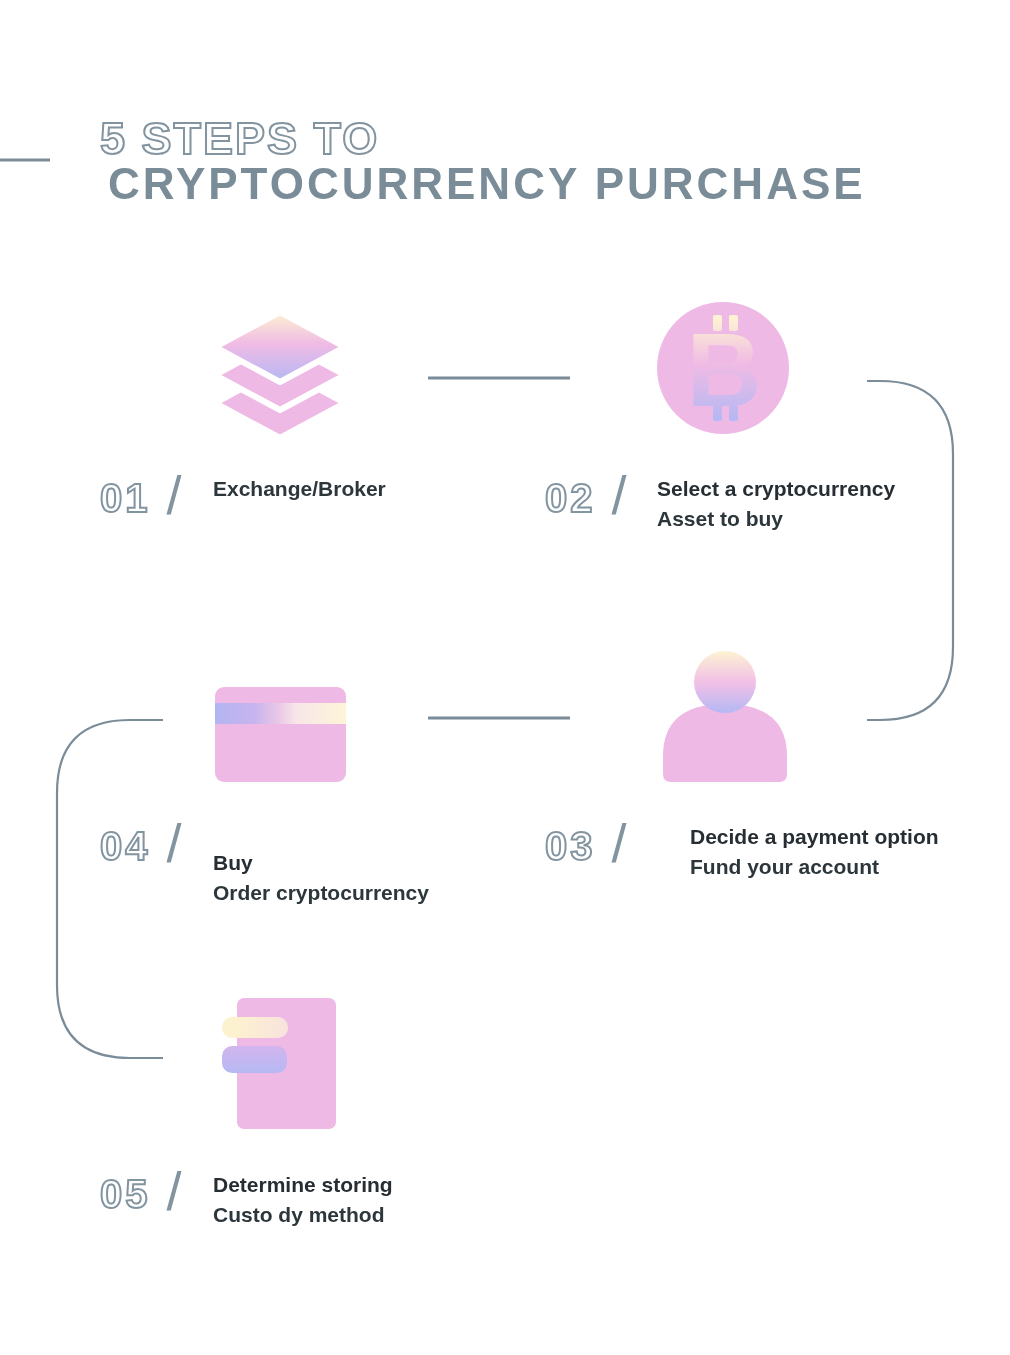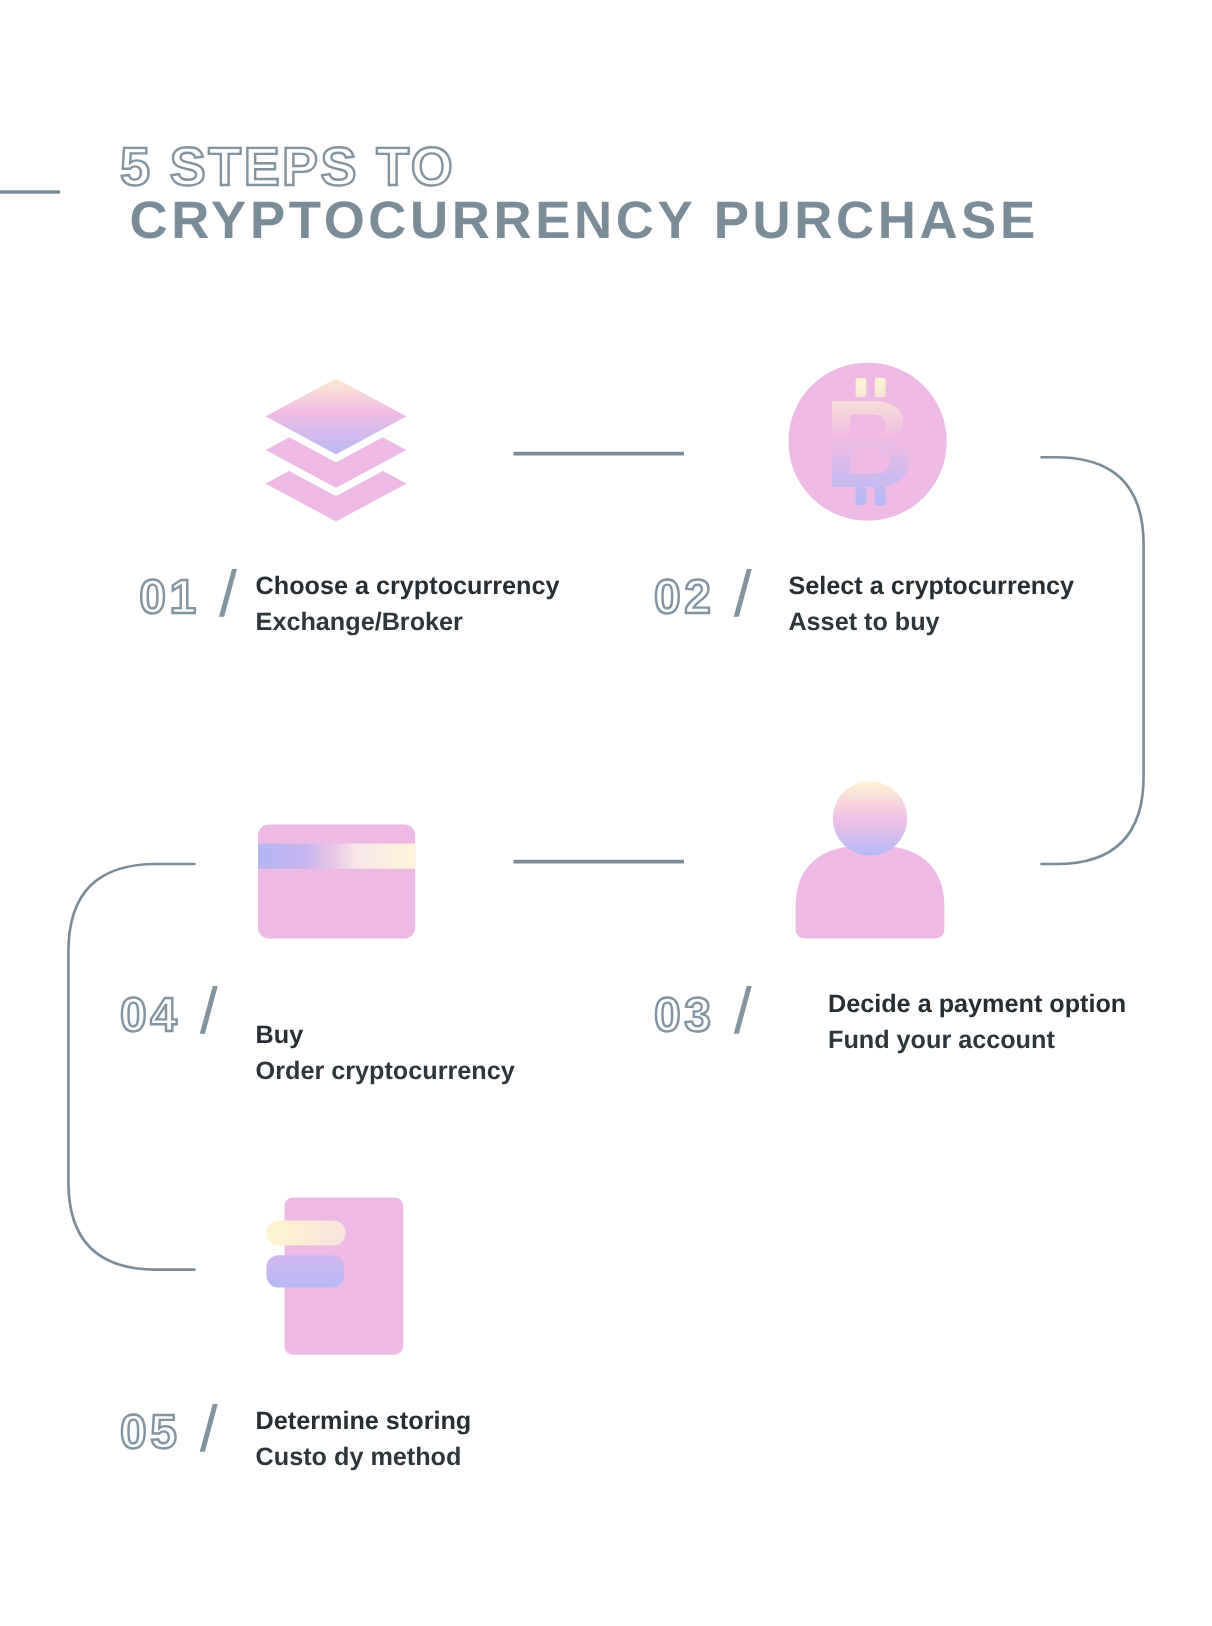--- a/index.html
+++ b/index.html
@@ -40,21 +40,21 @@
     background:linear-gradient(90deg,#b2b5f2 0%,#c7b4ee 30%,#e9c6e6 48%,#f8e6e9 62%,#fdf5d7 100%);}
   #person-icon{left:660px;top:650px;}
   #wallet-icon{left:222px;top:998px;width:115px;height:131px;}
   #wallet-body{position:absolute;left:15px;top:0;width:99px;height:131px;border-radius:7px;background:#efb9e6;}
   #wallet-tab-1{position:absolute;left:0;top:19px;width:66px;height:21px;border-radius:10px;
     background:linear-gradient(100deg,#fdf2cf 20%,#f8e2de 100%);}
   #wallet-tab-2{position:absolute;left:0;top:48px;width:65px;height:27px;border-radius:10px;
     background:linear-gradient(180deg,#d3b5ee 0%,#b5b9f3 100%);}
 
   
-  #s1-num{left:116px;top:478px;} #s1-text{left:213px;top:474px;}
+  #s1-num{left:100px;top:478px;} #s1-text{left:213px;top:474px;}
   #s2-num{left:545px;top:478px;} #s2-text{left:657px;top:474px;}
   #s3-num{left:545px;top:826px;} #s3-text{left:690px;top:822px;}
   #s4-num{left:100px;top:826px;} #s4-text{left:213px;top:848px;}
   #s5-num{left:100px;top:1174px;align-items:center;} #s5-text{left:213px;top:1170px;}
 </style>
 </head>
 <body>
 
 <div class="canvas">
 
@@ -118,21 +118,20 @@
     <div id="wallet-body"></div>
     <div id="wallet-tab-1"></div>
     <div id="wallet-tab-2"></div>
   </div>
 
   <div id="s1-num" class="step-num">
     <span class="num">01</span>
     <span class="slash">/</span>
   </div>
   <div id="s1-text" class="step-text">
-    <div class="heading">Choose a cryptocurrency</div>
     <div class="sub">Exchange/Broker</div>
   </div>
 
   <div id="s2-num" class="step-num">
     <span class="num">02</span>
     <span class="slash">/</span>
   </div>
   <div id="s2-text" class="step-text">
     <div class="heading">Select a cryptocurrency</div>
     <div class="sub">Asset to buy</div>

